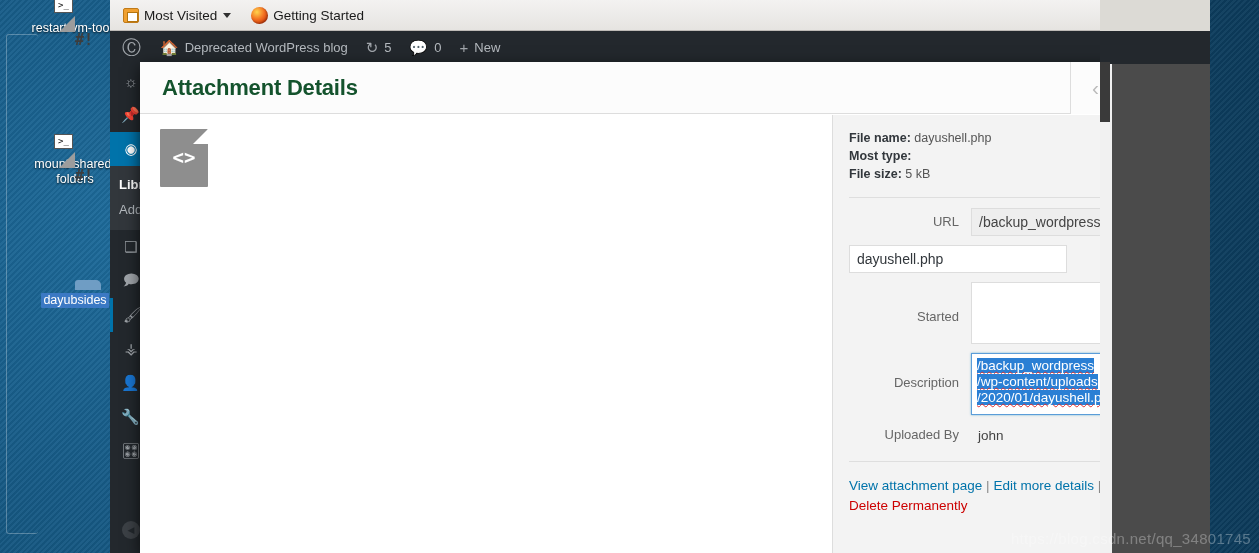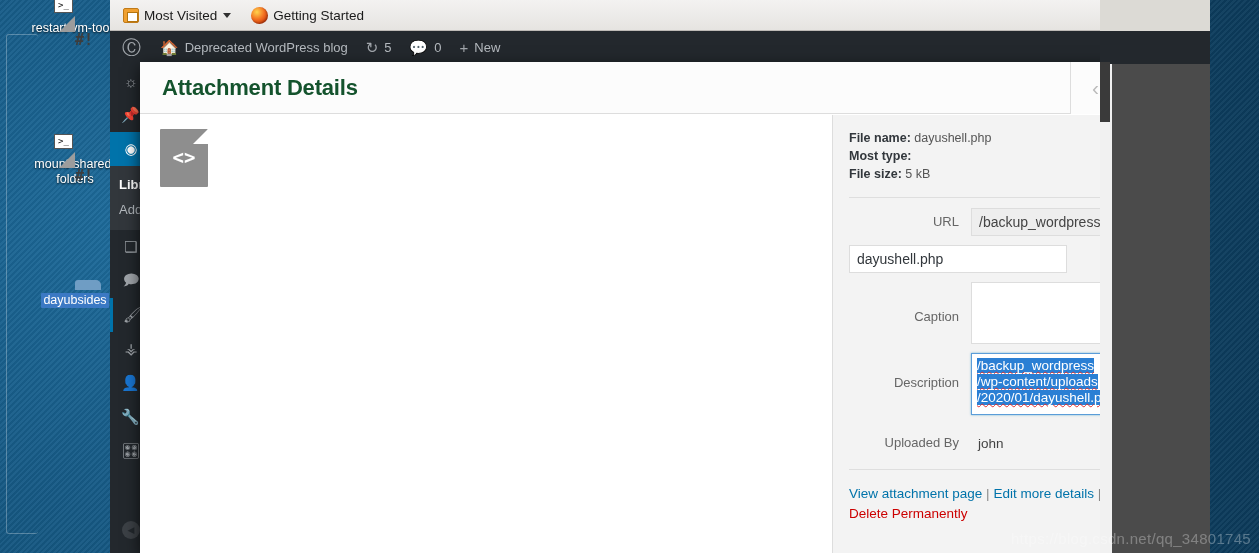--- a/index.html
+++ b/index.html
@@ -395,21 +395,21 @@
   }
   .sel-text span {
     background: #2a7fd4;
     text-decoration: underline;
     text-decoration-style: wavy;
     text-decoration-color: #e03030;
     text-decoration-thickness: 1px;
   }
   #uploader-row {
     display: flex; align-items: center;
-    margin-top: 20px;
+    margin-top: 12px;
   }
   #uploader-value {
     font-size: 13.5px; color: #444;
     padding-left: 7px;
   }
   #links-divider {
     margin: 18px 0 14px 0;
     height: 1px;
     background: #dedede;
   }
@@ -590,21 +590,21 @@
         <div class="field-row">
           <div class="field-label">URL</div>
           <div class="field-input readonly">/backup_wordpress/wp-content/uploads/2020/01/dayushell.php</div>
         </div>
 
         <div class="field-row">
           <div class="field-input">dayushell.php</div>
         </div>
 
         <div class="field-row">
-          <div class="field-label tall">Caption</div>
+          <div class="field-label tall">Started</div>
           <div class="field-area">
             <span class="resize-grip"></span>
           </div>
         </div>
 
         <div class="field-row">
           <div class="field-label tall2">Description</div>
           <div class="field-area" id="desc-area">
             <span class="sel-text"><span>/backup_wordpress</span></span>
             <span class="sel-text"><span>/wp-content/uploads</span></span>

